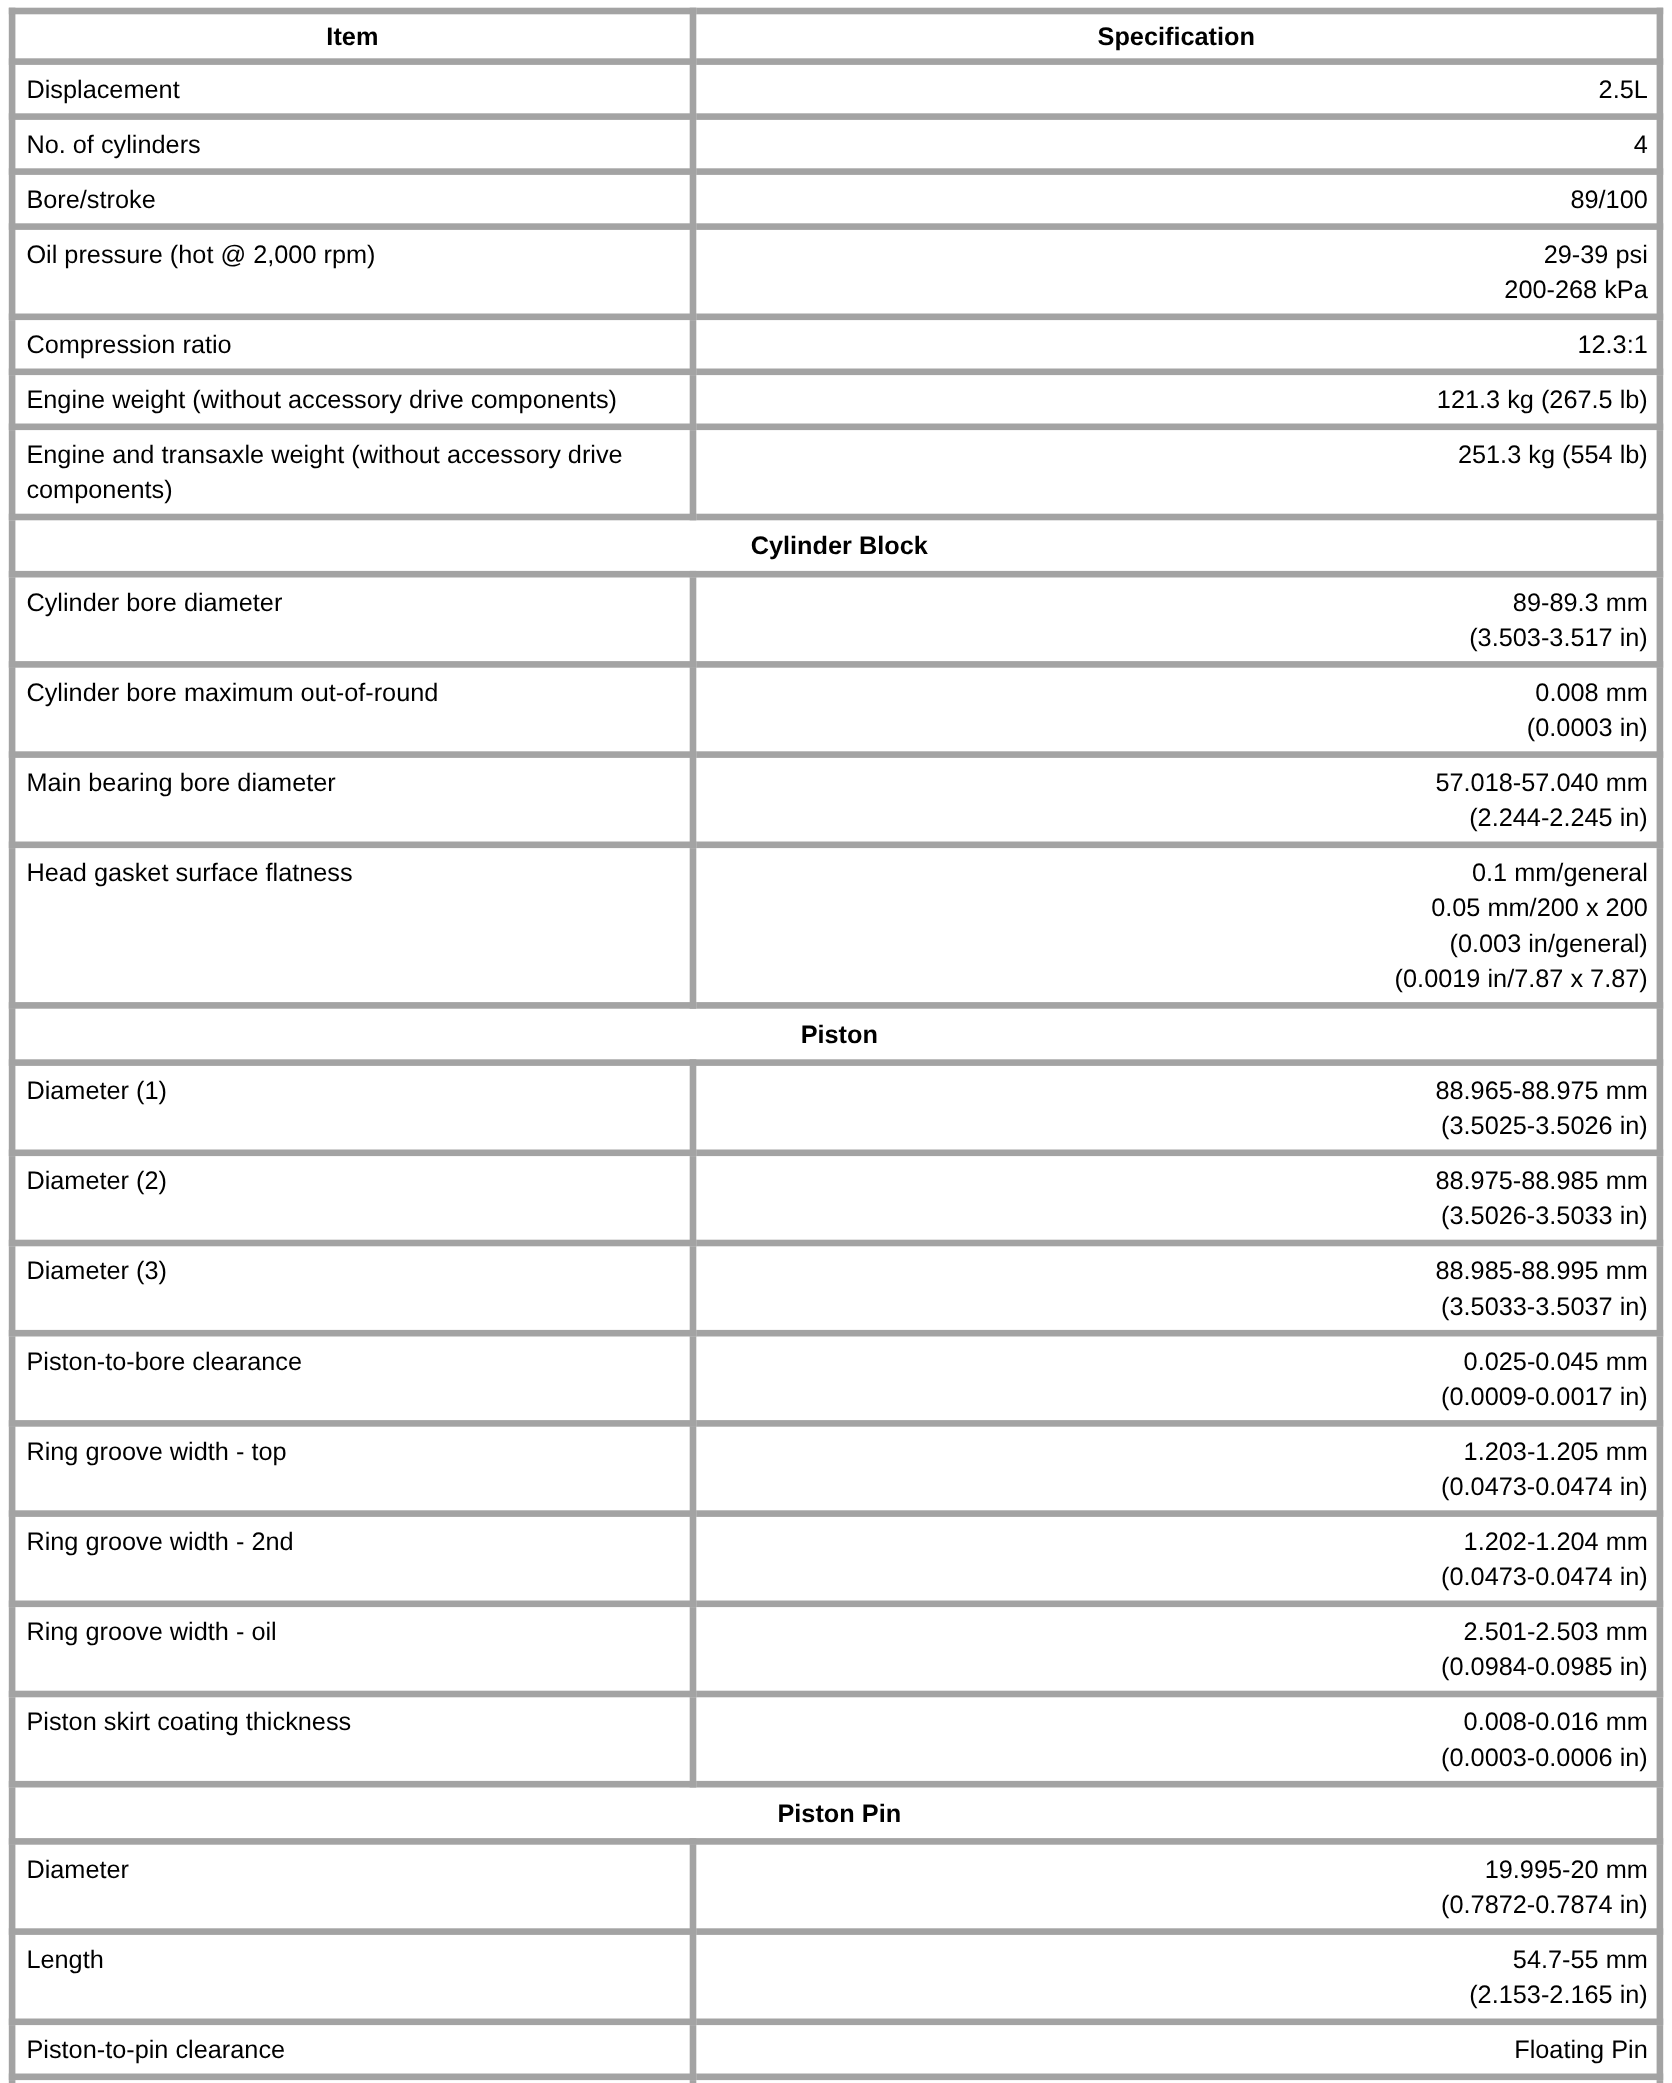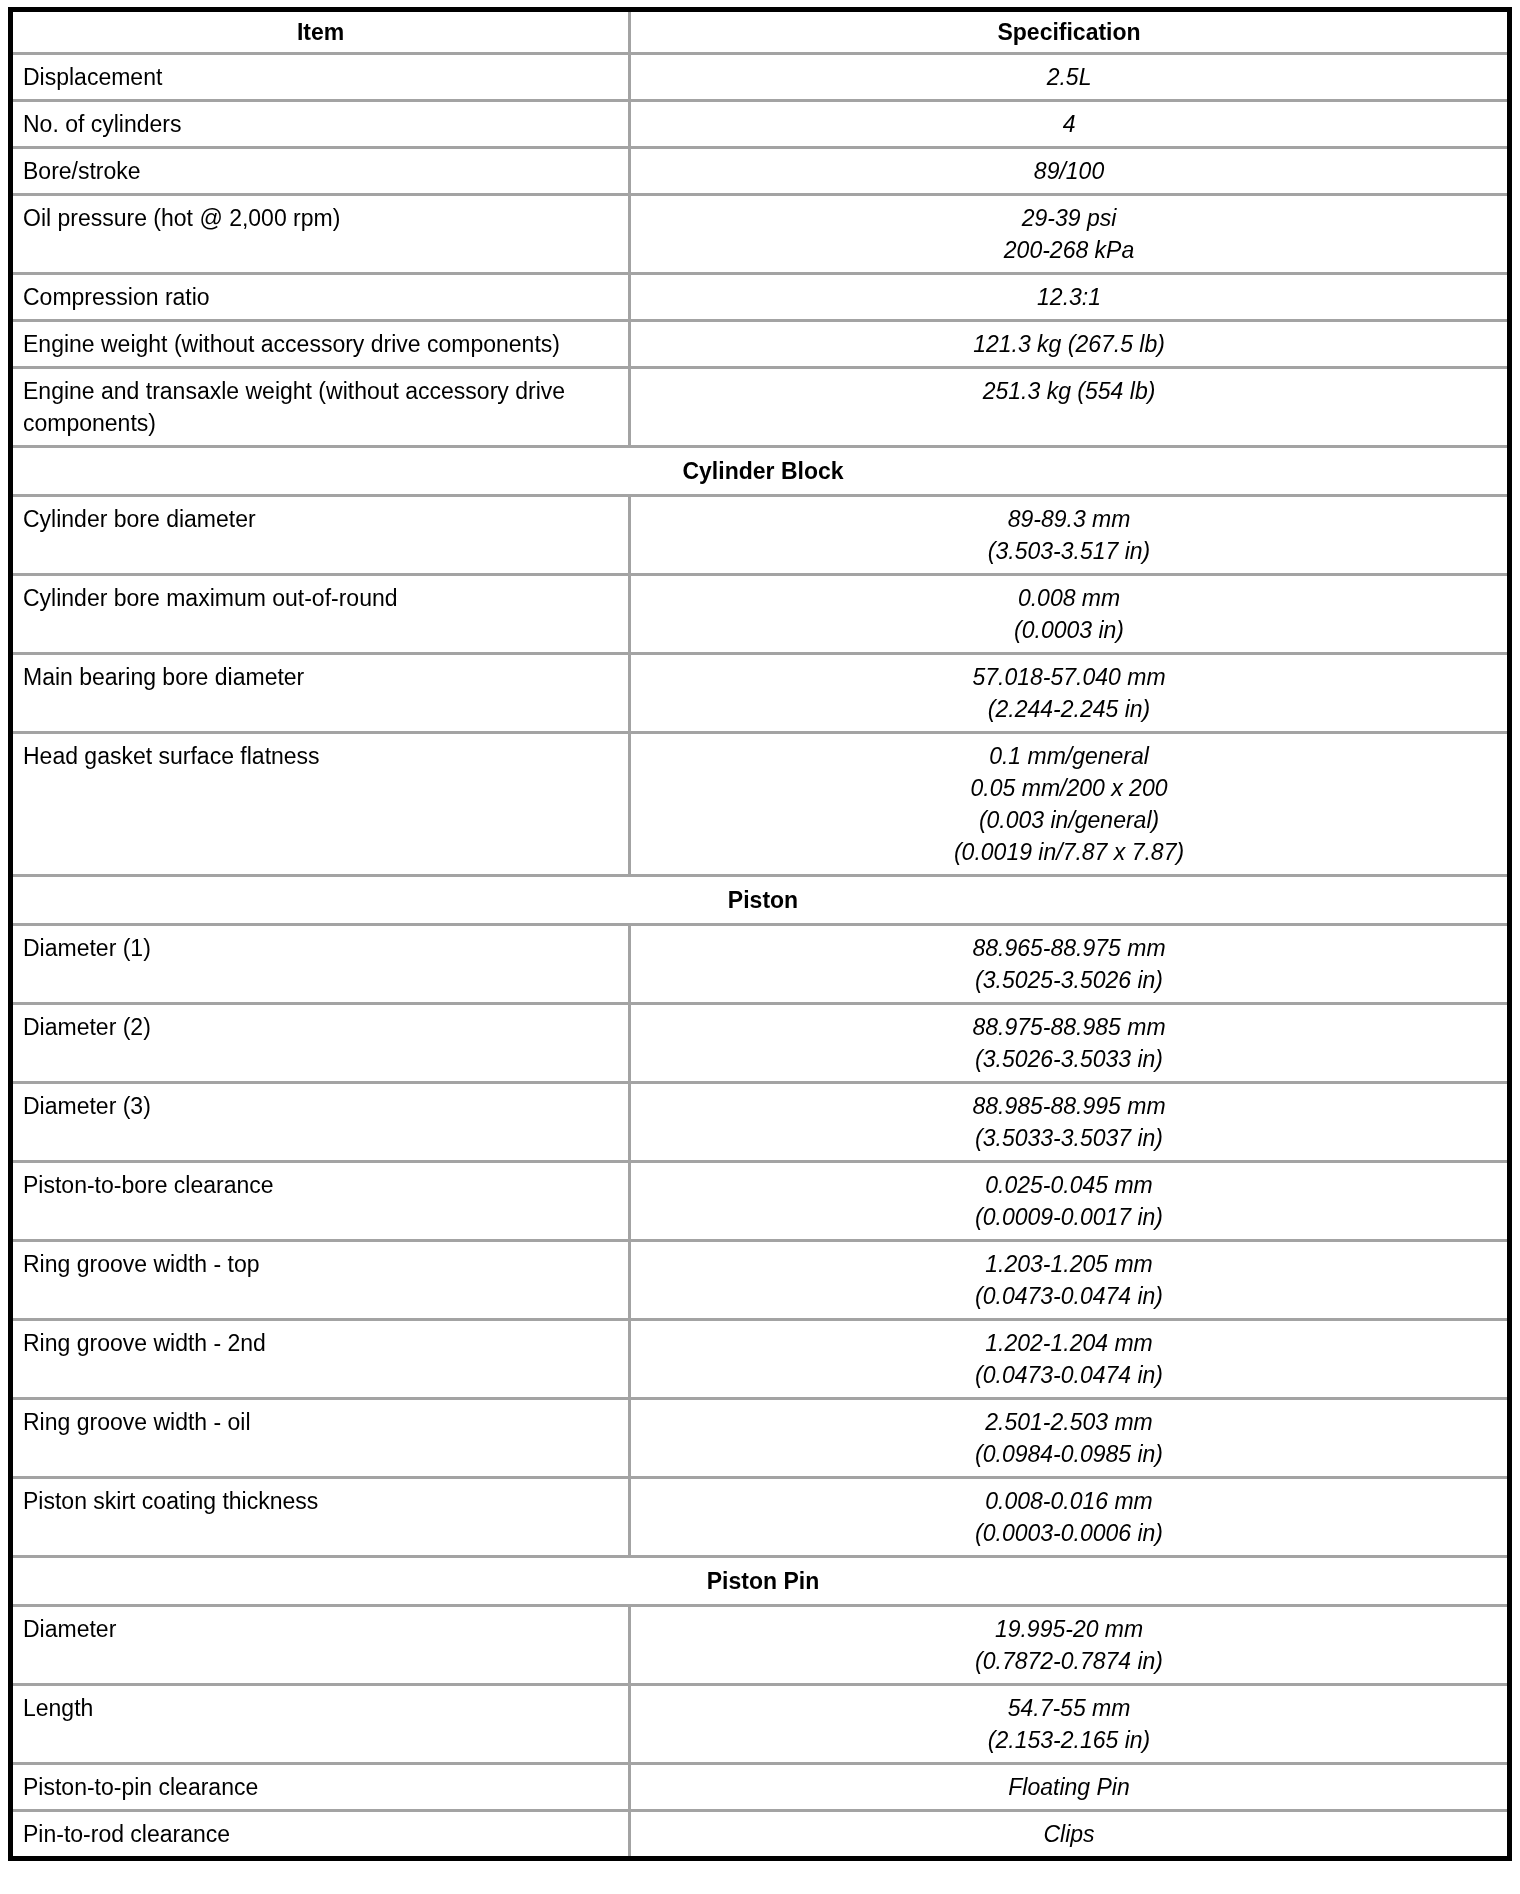--- a/index.html
+++ b/index.html
@@ -18,21 +18,21 @@
   }
   table.spec-table {
     width: 100%;
     border-collapse: collapse;
     border: 5px solid #000000;
     table-layout: fixed;
     font-size: 23px;
   }
   .spec-table th,
   .spec-table td {
-    border: 3px solid #a3a3a3;
+    border: 6px solid #a3a3a3;
     line-height: 32px;
     vertical-align: top;
     overflow: hidden;
   }
   .spec-table th {
     font-weight: bold;
     text-align: center;
     height: 36px;
     vertical-align: middle;
     padding: 2px 4px;
@@ -45,21 +45,21 @@
   }
   .spec-table td.spec {
     text-align: center;
     padding: 6px 8px;
   }
   .spec-table tr.section-row td {
     font-weight: bold;
     text-align: center;
     padding: 7px 4px 7px 10px;
   }
-  .spec-line { text-align: center; font-style: italic; }
+  .spec-line { text-align: right; }
 </style>
 </head>
 <body>
 
 <div class="page">
   <table class="spec-table">
     <colgroup>
       <col class="col-item">
       <col class="col-spec">
     </colgroup>

